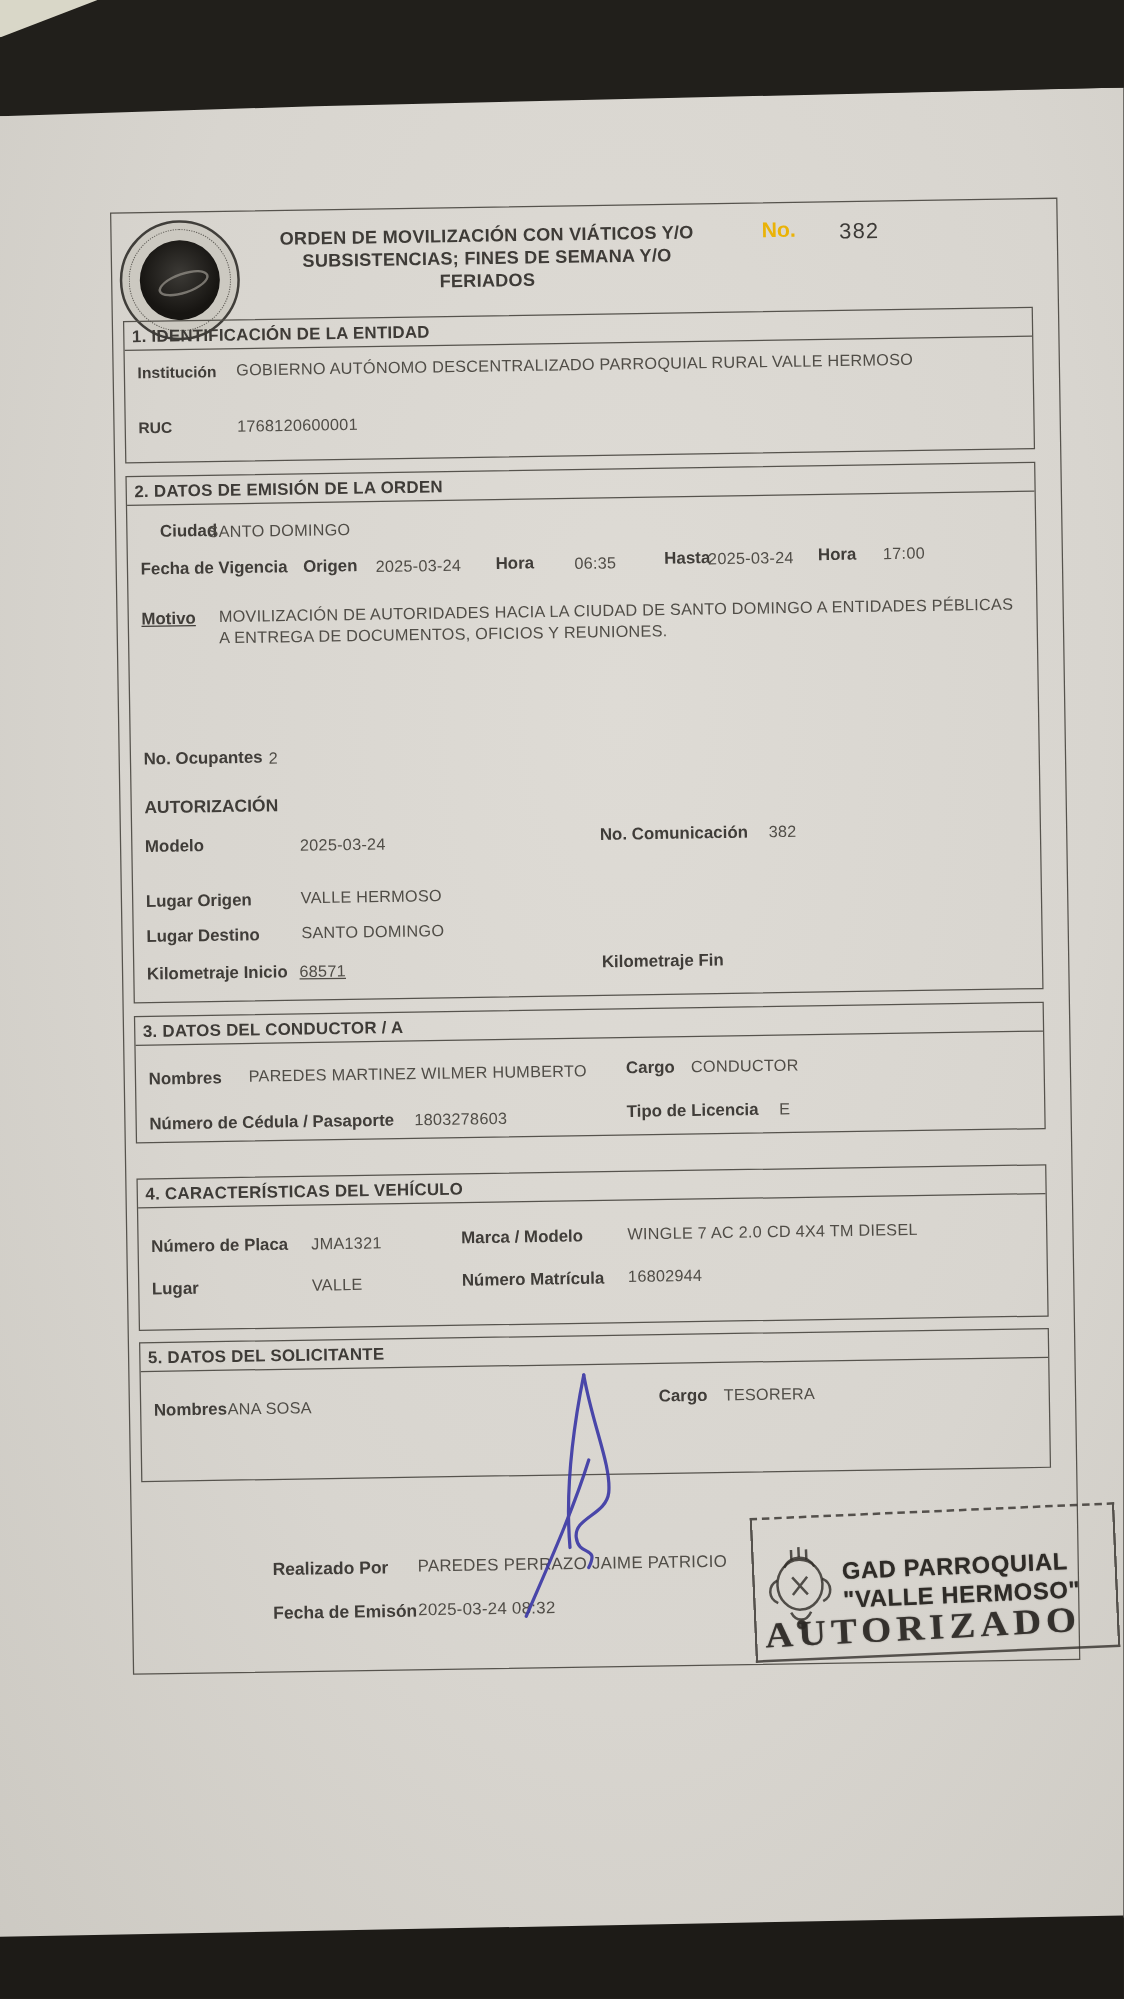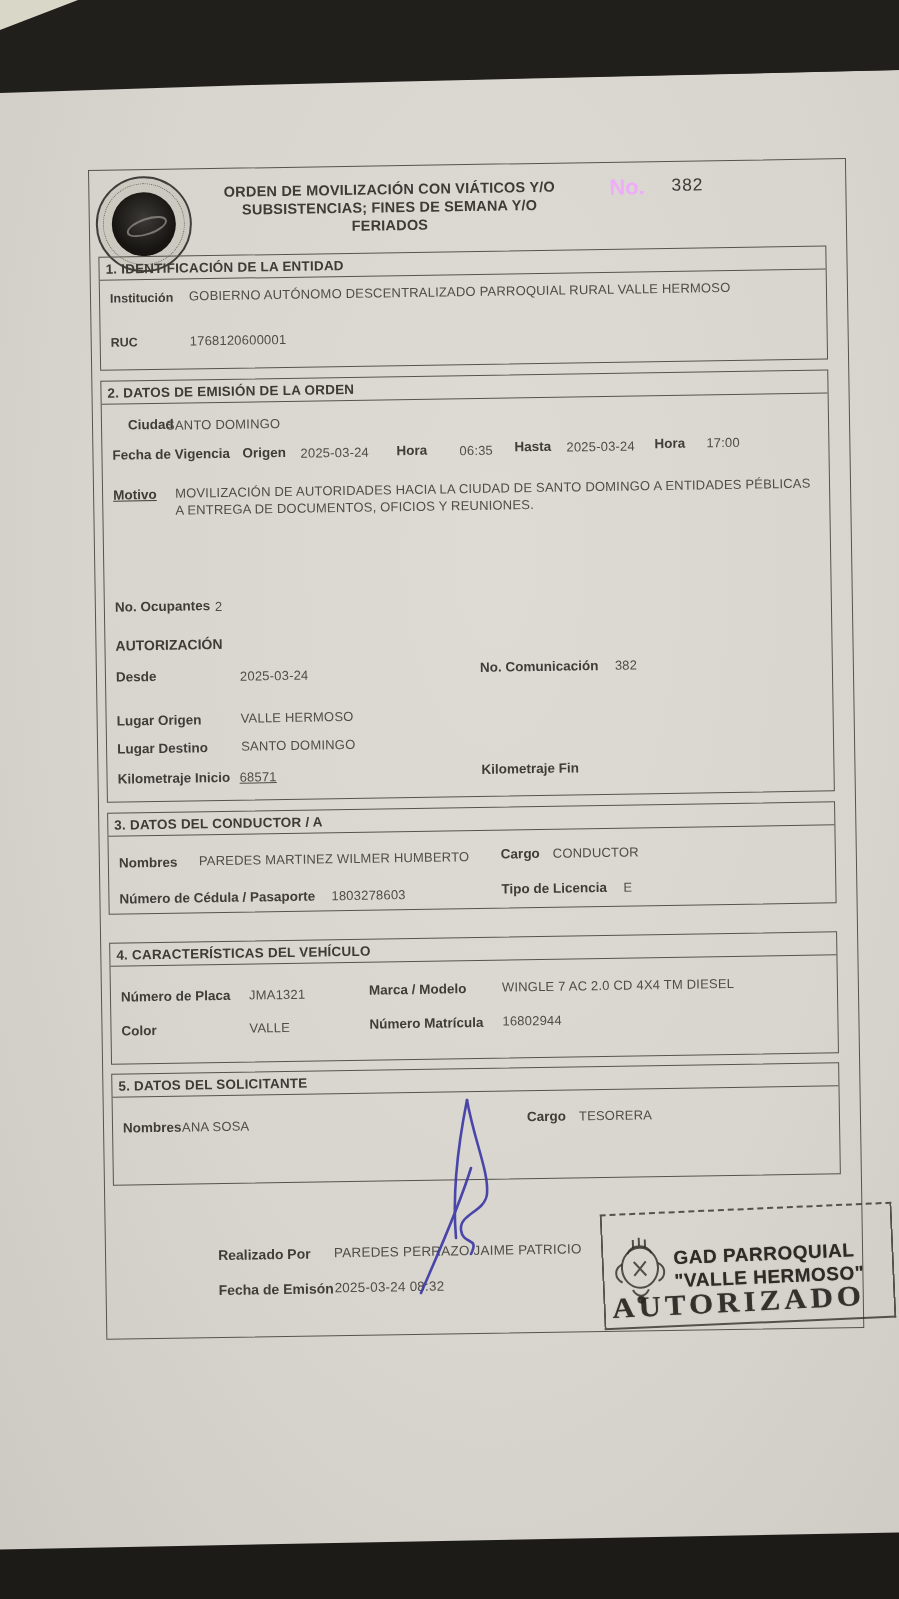--- a/index.html
+++ b/index.html
@@ -44,21 +44,21 @@
   .sec-title{
     display:block;border-bottom:1.4px solid #56534d;
     font-weight:bold;font-size:13.5px;color:#3e3b37;
     padding:4px 6px 3px 6px;letter-spacing:.2px;
   }
   
   .hdr-title{
     position:absolute;left:120px;top:14px;width:360px;text-align:center;
     font-weight:bold;font-size:14.5px;line-height:18px;color:#3e3b37;letter-spacing:.2px;
   }
-  .hdr-no{position:absolute;left:520px;top:12px;font-weight:bold;font-size:22px;color:#f0abfc;}
+  .hdr-no{position:absolute;left:520px;top:12px;font-weight:bold;font-size:17px;color:#eab308;}
   .hdr-noval{position:absolute;left:582px;top:13px;font-size:17.5px;color:#3c3a37;letter-spacing:1px;}
   
   .seal{
     position:absolute;left:6px;top:6px;width:96px;height:96px;border-radius:50%;
     background:#ccc9c1;border:2px solid #403e3a;box-sizing:border-box;
   }
   .seal .dots{
     position:absolute;left:5px;top:5px;right:5px;bottom:5px;border-radius:50%;
     border:1.5px dotted #6a6761;
   }
@@ -126,35 +126,35 @@
     <span class="sec-title">2. DATOS DE EMISIÓN DE LA ORDEN</span>
 
     <span class="abs lbl" style="left:26px;top:36px;">Ciudad</span>
     <span class="abs val" style="left:64px;top:37px;">SANTO DOMINGO</span>
 
     <span class="abs lbl" style="left:10px;top:66px;">Fecha de Vigencia</span>
     <span class="abs lbl" style="left:140px;top:66px;">Origen</span>
     <span class="abs val" style="left:198px;top:67px;">2025-03-24</span>
     <span class="abs lbl" style="left:294px;top:66px;">Hora</span>
     <span class="abs val" style="left:357px;top:67px;">06:35</span>
-    <span class="abs lbl" style="left:412px;top:64px;">Hasta</span>
+    <span class="abs lbl" style="left:429px;top:64px;">Hasta</span>
     <span class="abs val" style="left:464px;top:65px;">2025-03-24</span>
     <span class="abs lbl" style="left:552px;top:63px;">Hora</span>
     <span class="abs val" style="left:604px;top:63px;">17:00</span>
 
     <span class="abs lbl" style="left:10px;top:106px;text-decoration:underline;">Motivo</span>
     <span class="abs val" style="left:72px;top:105px;">MOVILIZACIÓN DE AUTORIDADES HACIA LA CIUDAD DE SANTO DOMINGO A ENTIDADES PÉBLICAS</span>
     <span class="abs val" style="left:72px;top:122px;">A ENTREGA DE DOCUMENTOS, OFICIOS Y REUNIONES.</span>
 
     <span class="abs lbl" style="left:10px;top:218px;">No. Ocupantes</span>
     <span class="abs val" style="left:110px;top:219px;">2</span>
 
     <span class="abs lbl" style="left:10px;top:256px;font-size:14px;">AUTORIZACIÓN</span>
 
-    <span class="abs lbl" style="left:10px;top:288px;">Desde</span>
+    <span class="abs lbl" style="left:10px;top:288px;">Modelo</span>
     <span class="abs val" style="left:134px;top:289px;">2025-03-24</span>
     <span class="abs lbl" style="left:374px;top:284px;">No. Comunicación</span>
     <span class="abs val" style="left:509px;top:284px;">382</span>
 
     <span class="abs lbl" style="left:10px;top:332px;">Lugar Origen</span>
     <span class="abs val" style="left:134px;top:331px;">VALLE HERMOSO</span>
 
     <span class="abs lbl" style="left:10px;top:360px;">Lugar Destino</span>
     <span class="abs val" style="left:134px;top:359px;">SANTO DOMINGO</span>
 
@@ -174,21 +174,21 @@
     <span class="abs lbl" style="left:392px;top:74px;">Tipo de Licencia</span>
     <span class="abs val" style="left:514px;top:74px;">E</span>
   </div>
 
   <div class="section" style="top:772px;height:120px;">
     <span class="sec-title">4. CARACTERÍSTICAS DEL VEHÍCULO</span>
     <span class="abs lbl" style="left:10px;top:46px;">Número de Placa</span>
     <span class="abs val" style="left:138px;top:46px;">JMA1321</span>
     <span class="abs lbl" style="left:258px;top:43px;">Marca / Modelo</span>
     <span class="abs val" style="left:391px;top:42px;">WINGLE 7 AC 2.0 CD 4X4 TM DIESEL</span>
-    <span class="abs lbl" style="left:10px;top:80px;">Color</span>
+    <span class="abs lbl" style="left:10px;top:80px;">Lugar</span>
     <span class="abs val" style="left:138px;top:79px;">VALLE</span>
     <span class="abs lbl" style="left:258px;top:77px;">Número Matrícula</span>
     <span class="abs val" style="left:391px;top:76px;">16802944</span>
   </div>
 
   <div class="section" style="top:903px;height:110px;">
     <span class="sec-title">5. DATOS DEL SOLICITANTE</span>
     <span class="abs lbl" style="left:10px;top:46px;">Nombres</span>
     <span class="abs val" style="left:69px;top:46px;">ANA SOSA</span>
     <span class="abs lbl" style="left:414px;top:41px;">Cargo</span>

